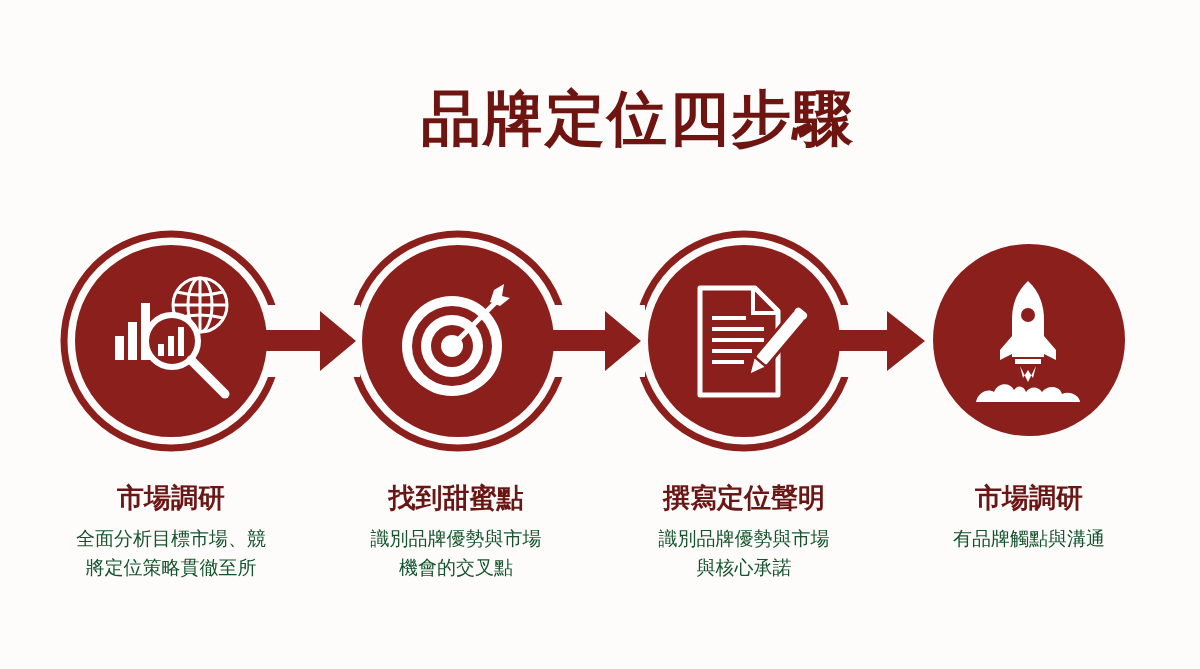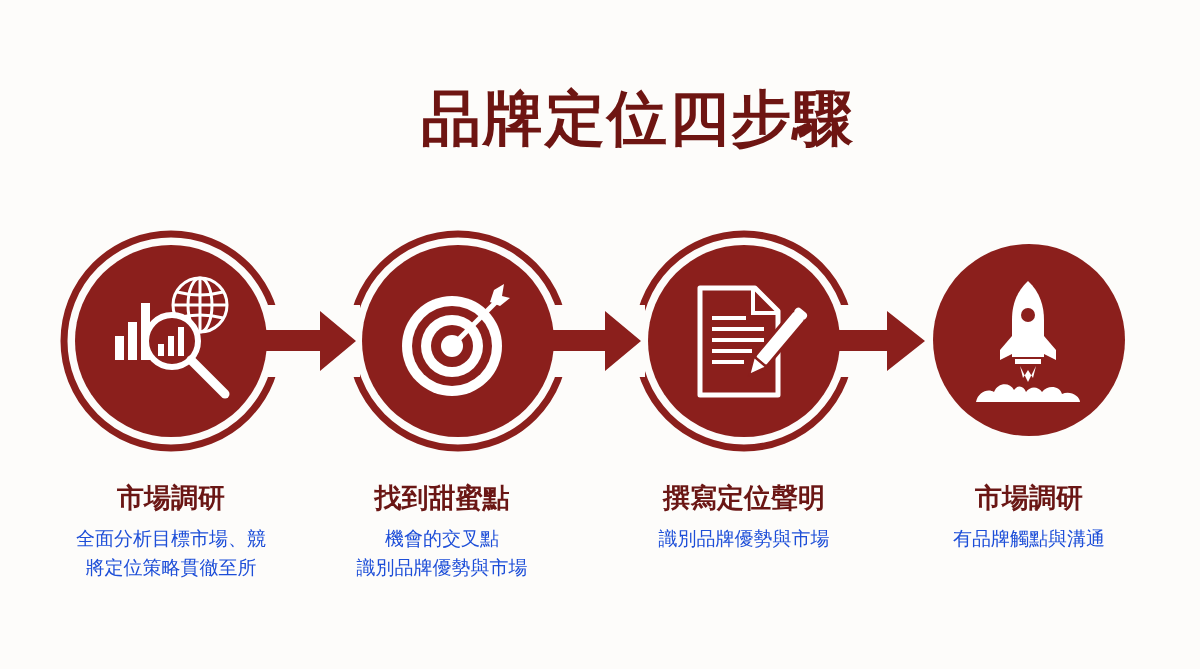--- a/index.html
+++ b/index.html
@@ -16,21 +16,21 @@
   }
   svg.flow { position: absolute; left: 0; top: 0; }
   .step-text {
     position: absolute; top: 478px; width: 280px; text-align: center;
     color: #6a1614;
   }
   .step-title {
     font-size: 27px; font-weight: bold; line-height: 40px; margin-bottom: 6px;
   }
   .step-desc {
-    font-size: 19px; line-height: 29px; color: #1d4ed8;
+    font-size: 19px; line-height: 29px; color: #14532d;
   }
 </style>
 </head>
 <body>
 
 <div class="title">品牌定位四步驟</div>
 
 <svg class="flow" width="1200" height="669" viewBox="0 0 1200 669">
   <defs>
     <mask id="ringmask1">
@@ -128,27 +128,28 @@
     <path d="M976 402 C978 392 988 388 994 392 C998 382 1010 382 1014 390 C1018 384 1024 386 1026 392 C1030 386 1038 386 1042 392 C1048 384 1060 386 1062 394 C1070 390 1080 396 1080 402 Z"></path>
   </g>
 </svg>
 
 <div class="step-text" style="left:31px;">
   <div class="step-title">市場調研</div>
   <div class="step-desc">全面分析目標市場、競</div>
   <div class="step-desc">將定位策略貫徹至所</div>
 </div>
 
-<div class="step-text" style="left:302px;">
+<div class="step-text" style="left:316px;">
   <div class="step-title">找到甜蜜點</div>
+  <div class="step-desc">識別品牌優勢與市場</div>
   <div class="step-desc">機會的交叉點</div>
-  <div class="step-desc">識別品牌優勢與市場</div>
 </div>
 
 <div class="step-text" style="left:604px;">
   <div class="step-title">撰寫定位聲明</div>
   <div class="step-desc">識別品牌優勢與市場</div>
+  <div class="step-desc">與核心承諾</div>
 </div>
 
 <div class="step-text" style="left:889px;">
   <div class="step-title">市場調研</div>
   <div class="step-desc">有品牌觸點與溝通</div>
 </div>
 
 </body></html>

